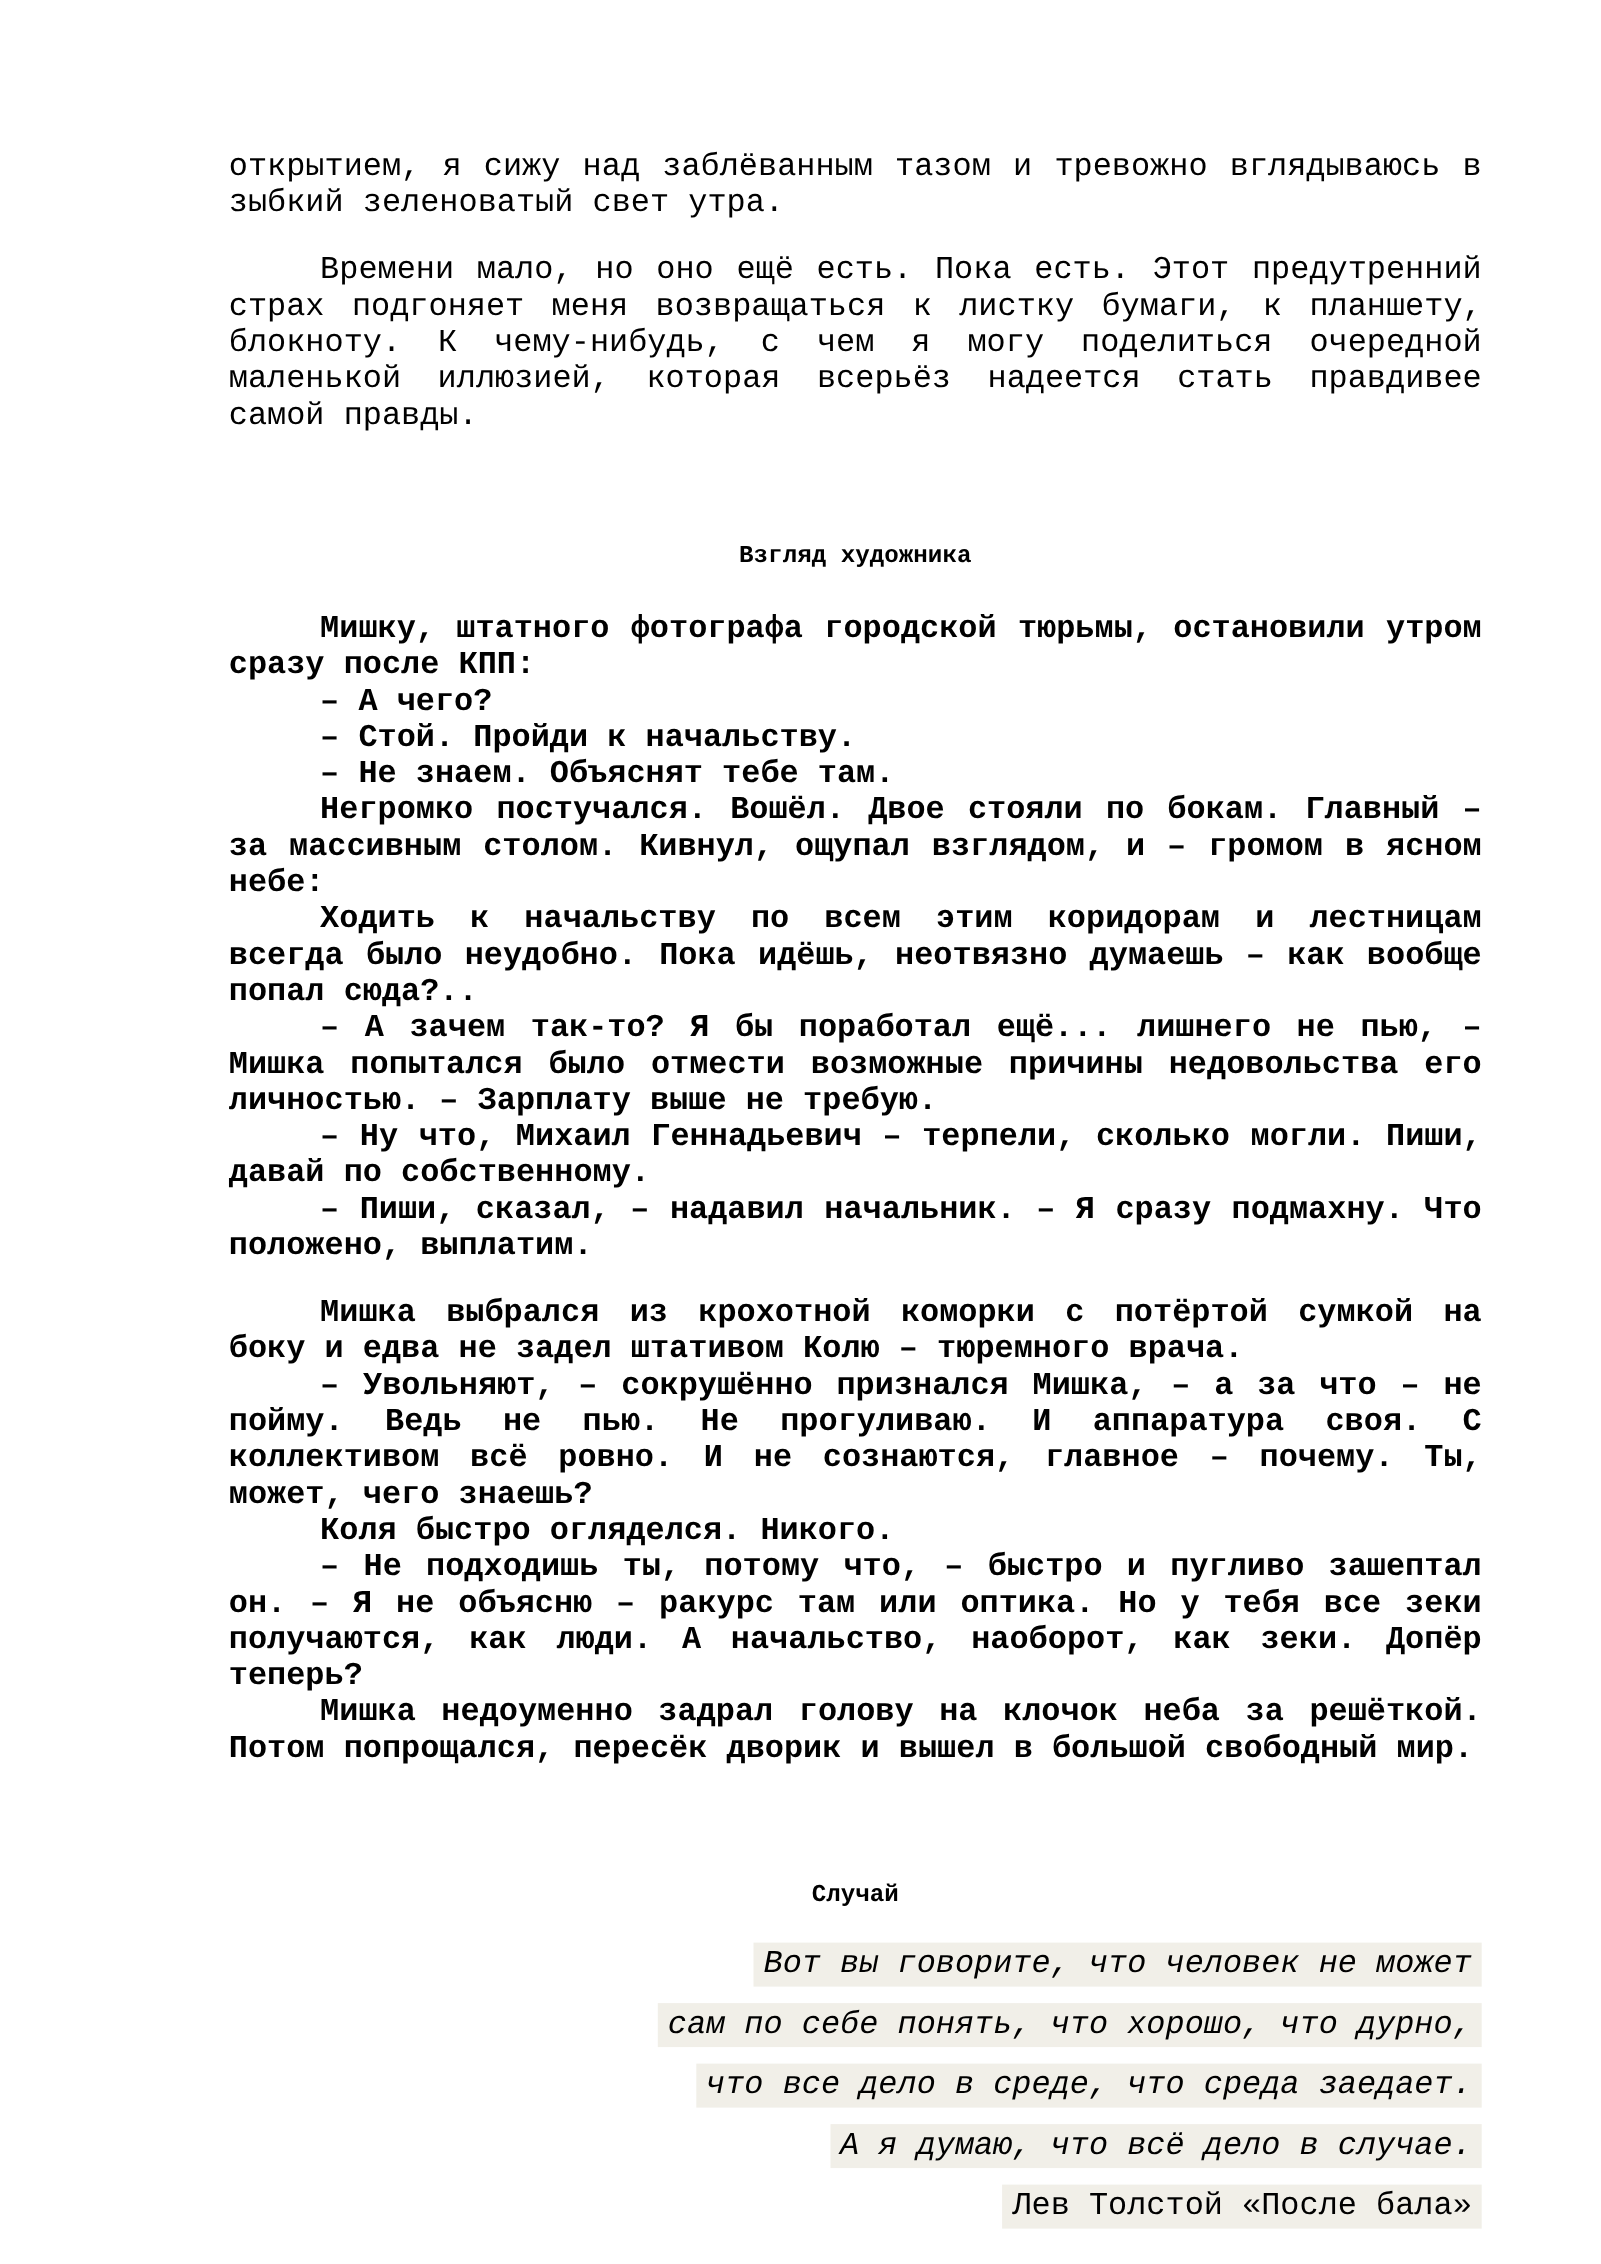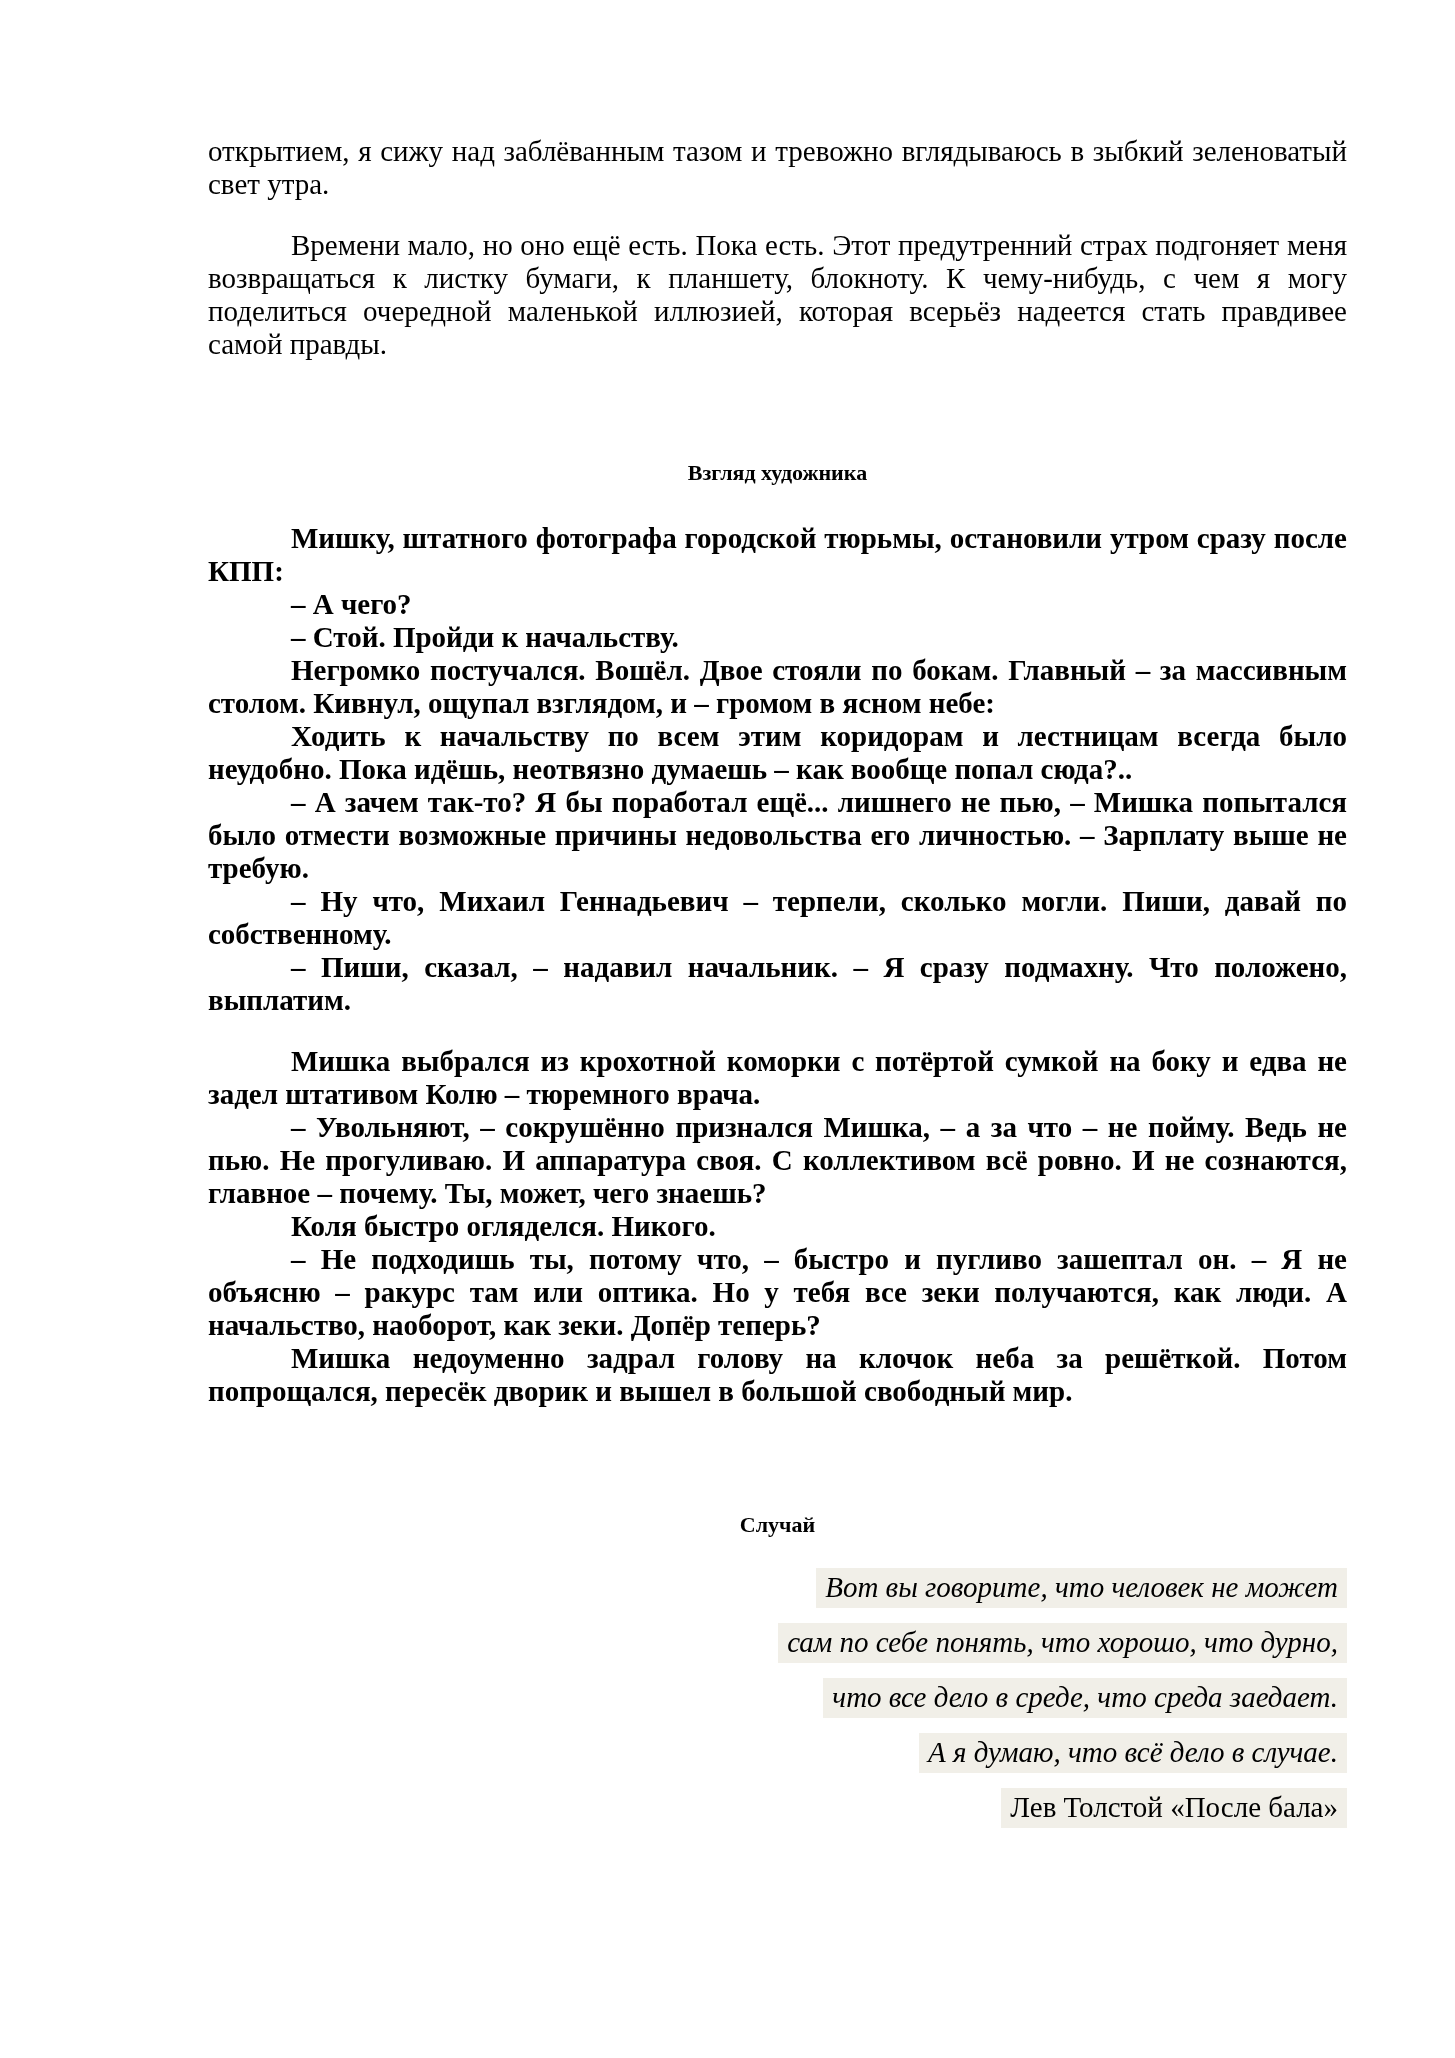--- a/index.html
+++ b/index.html
@@ -6,21 +6,21 @@
     margin: 0;
     padding: 0;
     background: #ffffff;
   }
   .page {
     position: relative;
     width: 1455px;
     height: 2058px;
     background: #ffffff;
     color: #000000;
-    font-family: Liberation Serif, serif;
+    font-family: Liberation Mono, monospace;
     box-sizing: border-box;
     padding: 135px 108px 0 208px;
     overflow: hidden;
     --hl: #f1efe8;
   }
   .p {
     margin: 0;
     font-size: 29px;
     line-height: 33px;
     text-align: justify;
@@ -58,20 +58,21 @@
       <p class="p">открытием, я сижу над заблёванным тазом и тревожно вглядываюсь в зыбкий зеленоватый свет утра.</p>
       <p class="p indent gap">Времени мало, но оно ещё есть. Пока есть. Этот предутренний страх подгоняет меня возвращаться к листку бумаги, к планшету, блокноту. К чему-нибудь, с чем я могу поделиться очередной маленькой иллюзией, которая всерьёз надеется стать правдивее самой правды.</p>
     </div>
 
   <h2 class="heading" id="heading-artist">Взгляд художника</h2>
 
   <div id="section-artist">
       <p class="p bold indent">Мишку, штатного фотографа городской тюрьмы, остановили утром сразу после КПП:</p>
       <p class="p bold indent">– А чего?</p>
       <p class="p bold indent">– Стой. Пройди к начальству.</p>
+      <p class="p bold indent">– Не знаем. Объяснят тебе там.</p>
       <p class="p bold indent">Негромко постучался. Вошёл. Двое стояли по бокам. Главный – за массивным столом. Кивнул, ощупал взглядом, и – громом в ясном небе:</p>
       <p class="p bold indent">Ходить к начальству по всем этим коридорам и лестницам всегда было неудобно. Пока идёшь, неотвязно думаешь – как вообще попал сюда?..</p>
       <p class="p bold indent">– А зачем так-то? Я бы поработал ещё... лишнего не пью, – Мишка попытался было отмести возможные причины недовольства его личностью. – Зарплату выше не требую.</p>
       <p class="p bold indent">– Ну что, Михаил Геннадьевич – терпели, сколько могли. Пиши, давай по собственному.</p>
       <p class="p bold indent">– Пиши, сказал, – надавил начальник. – Я сразу подмахну. Что положено, выплатим.</p>
       <p class="p bold indent gap">Мишка выбрался из крохотной коморки с потёртой сумкой на боку и едва не задел штативом Колю – тюремного врача.</p>
       <p class="p bold indent">– Увольняют, – сокрушённо признался Мишка, – а за что – не пойму. Ведь не пью. Не прогуливаю. И аппаратура своя. С коллективом всё ровно. И не сознаются, главное – почему. Ты, может, чего знаешь?</p>
       <p class="p bold indent">Коля быстро огляделся. Никого.</p>
       <p class="p bold indent">– Не подходишь ты, потому что, – быстро и пугливо зашептал он. – Я не объясню – ракурс там или оптика. Но у тебя все зеки получаются, как люди. А начальство, наоборот, как зеки. Допёр теперь?</p>
       <p class="p bold indent">Мишка недоуменно задрал голову на клочок неба за решёткой. Потом попрощался, пересёк дворик и вышел в большой свободный мир.</p>

